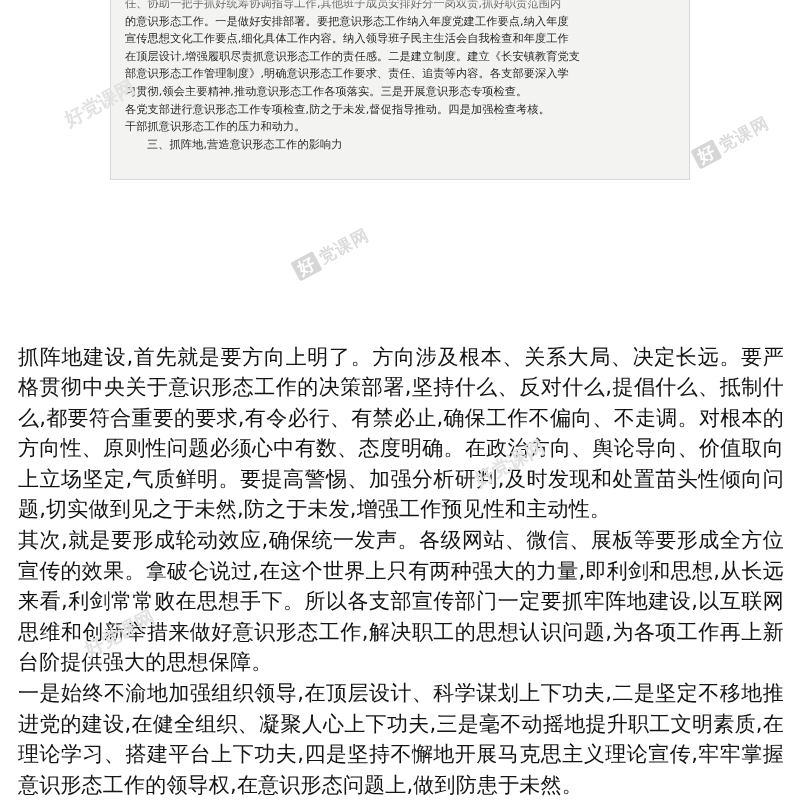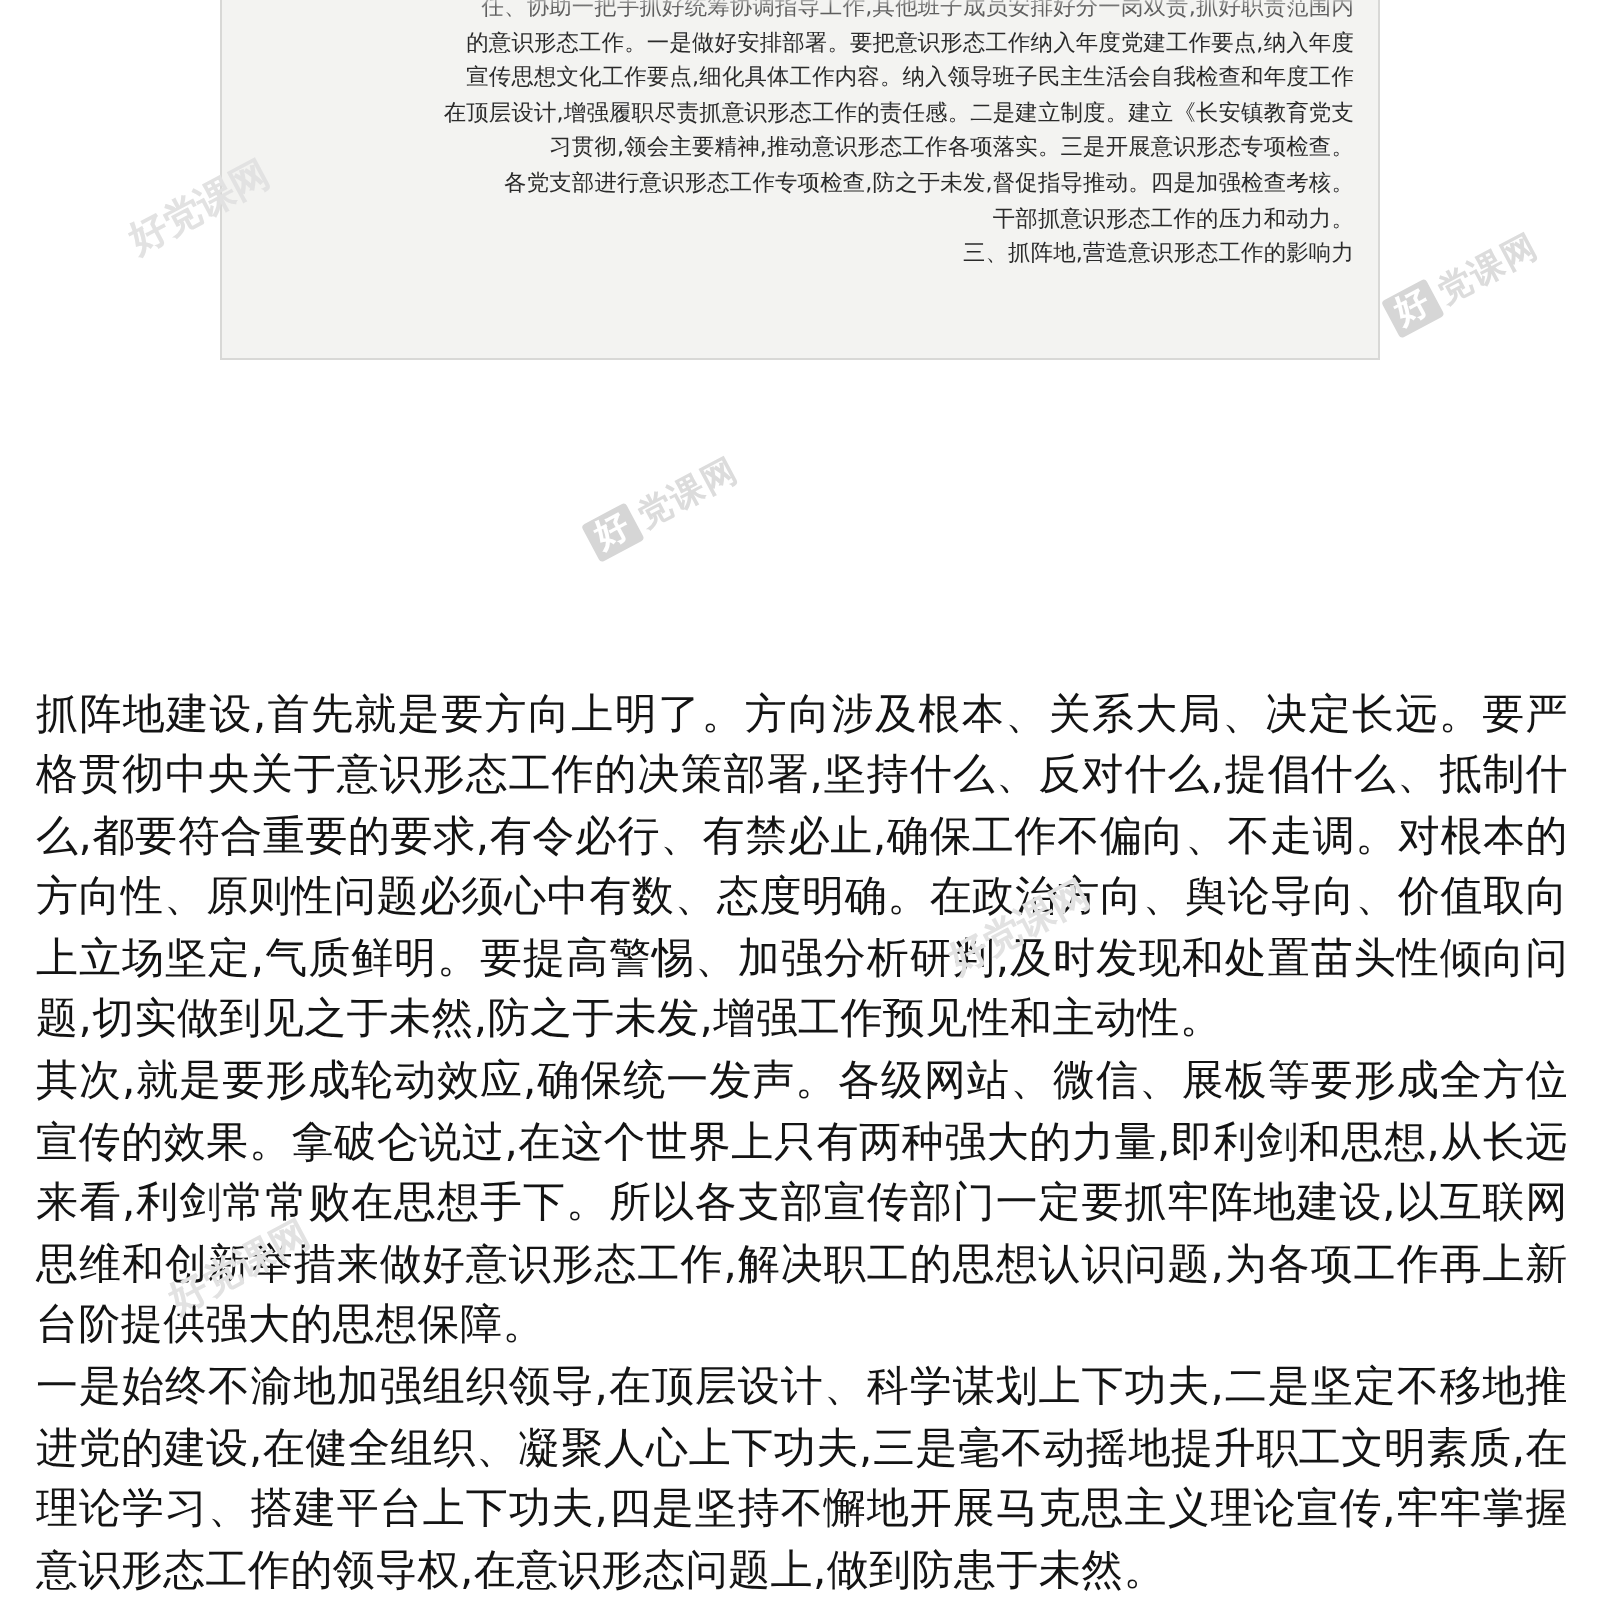--- a/index.html
+++ b/index.html
@@ -35,21 +35,20 @@
     top: 0px;
   }
   .scan-line {
     font-family: "DejaVu Sans", "Liberation Sans", sans-serif;
     font-size: 11.2px;
     line-height: 17.6px;
     color: #2a2a2a;
     letter-spacing: 0.1px;
     white-space: nowrap;
     overflow: hidden;
-    text-align: right;
   }
   .scan-line.clipped-top {
     color: #5e5e5e;
   }
   .scan-line.indent {
     text-indent: 22px;
   }
   .scan-fade-top {
     position: absolute;
     left: 0;
@@ -123,20 +122,21 @@
 </style>
 </head>
 <body>
 
 <div class="scan-block">
   <div class="scan-inner">
     <div class="scan-line clipped-top">任、协助一把手抓好统筹协调指导工作,其他班子成员安排好分一岗双责,抓好职责范围内</div>
     <div class="scan-line">的意识形态工作。一是做好安排部署。要把意识形态工作纳入年度党建工作要点,纳入年度</div>
     <div class="scan-line">宣传思想文化工作要点,细化具体工作内容。纳入领导班子民主生活会自我检查和年度工作</div>
     <div class="scan-line">在顶层设计,增强履职尽责抓意识形态工作的责任感。二是建立制度。建立《长安镇教育党支</div>
+    <div class="scan-line">部意识形态工作管理制度》,明确意识形态工作要求、责任、追责等内容。各支部要深入学</div>
     <div class="scan-line">习贯彻,领会主要精神,推动意识形态工作各项落实。三是开展意识形态专项检查。</div>
     <div class="scan-line">各党支部进行意识形态工作专项检查,防之于未发,督促指导推动。四是加强检查考核。</div>
     <div class="scan-line">干部抓意识形态工作的压力和动力。</div>
     <div class="scan-line indent">三、抓阵地,营造意识形态工作的影响力</div>
   </div>
   <div class="scan-fade-top"></div>
 </div>
 
 <div class="doc-body">
   <p class="para">抓阵地建设,首先就是要方向上明了。方向涉及根本、关系大局、决定长远。要严格贯彻中央关于意识形态工作的决策部署,坚持什么、反对什么,提倡什么、抵制什么,都要符合重要的要求,有令必行、有禁必止,确保工作不偏向、不走调。对根本的方向性、原则性问题必须心中有数、态度明确。在政治方向、舆论导向、价值取向上立场坚定,气质鲜明。要提高警惕、加强分析研判,及时发现和处置苗头性倾向问题,切实做到见之于未然,防之于未发,增强工作预见性和主动性。</p>

